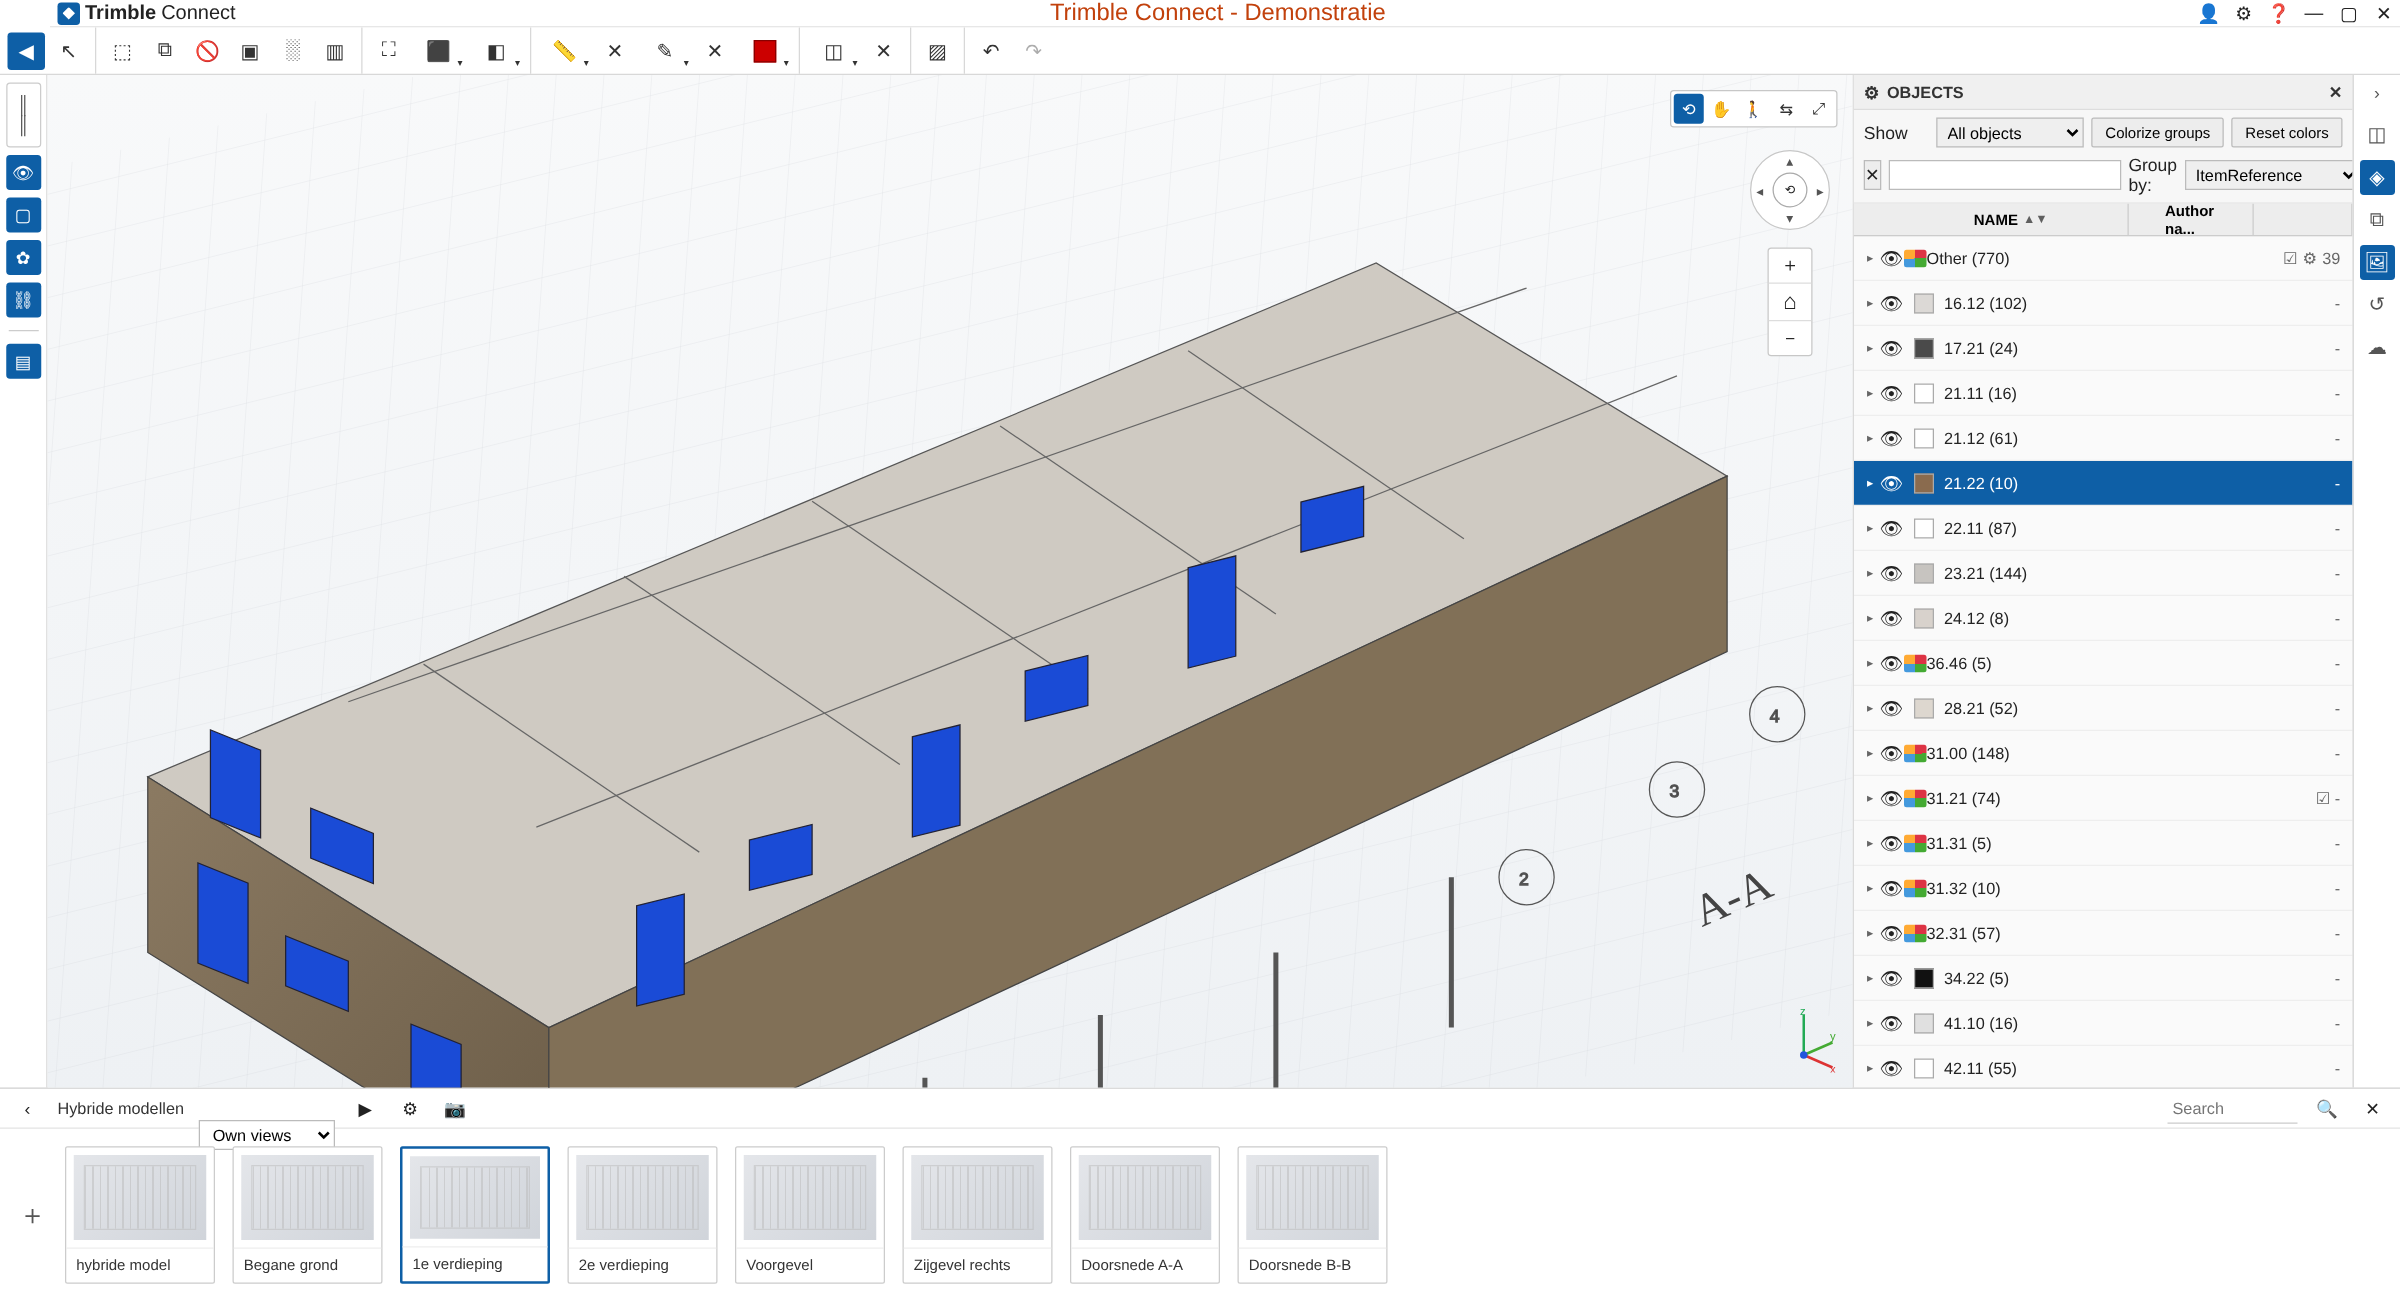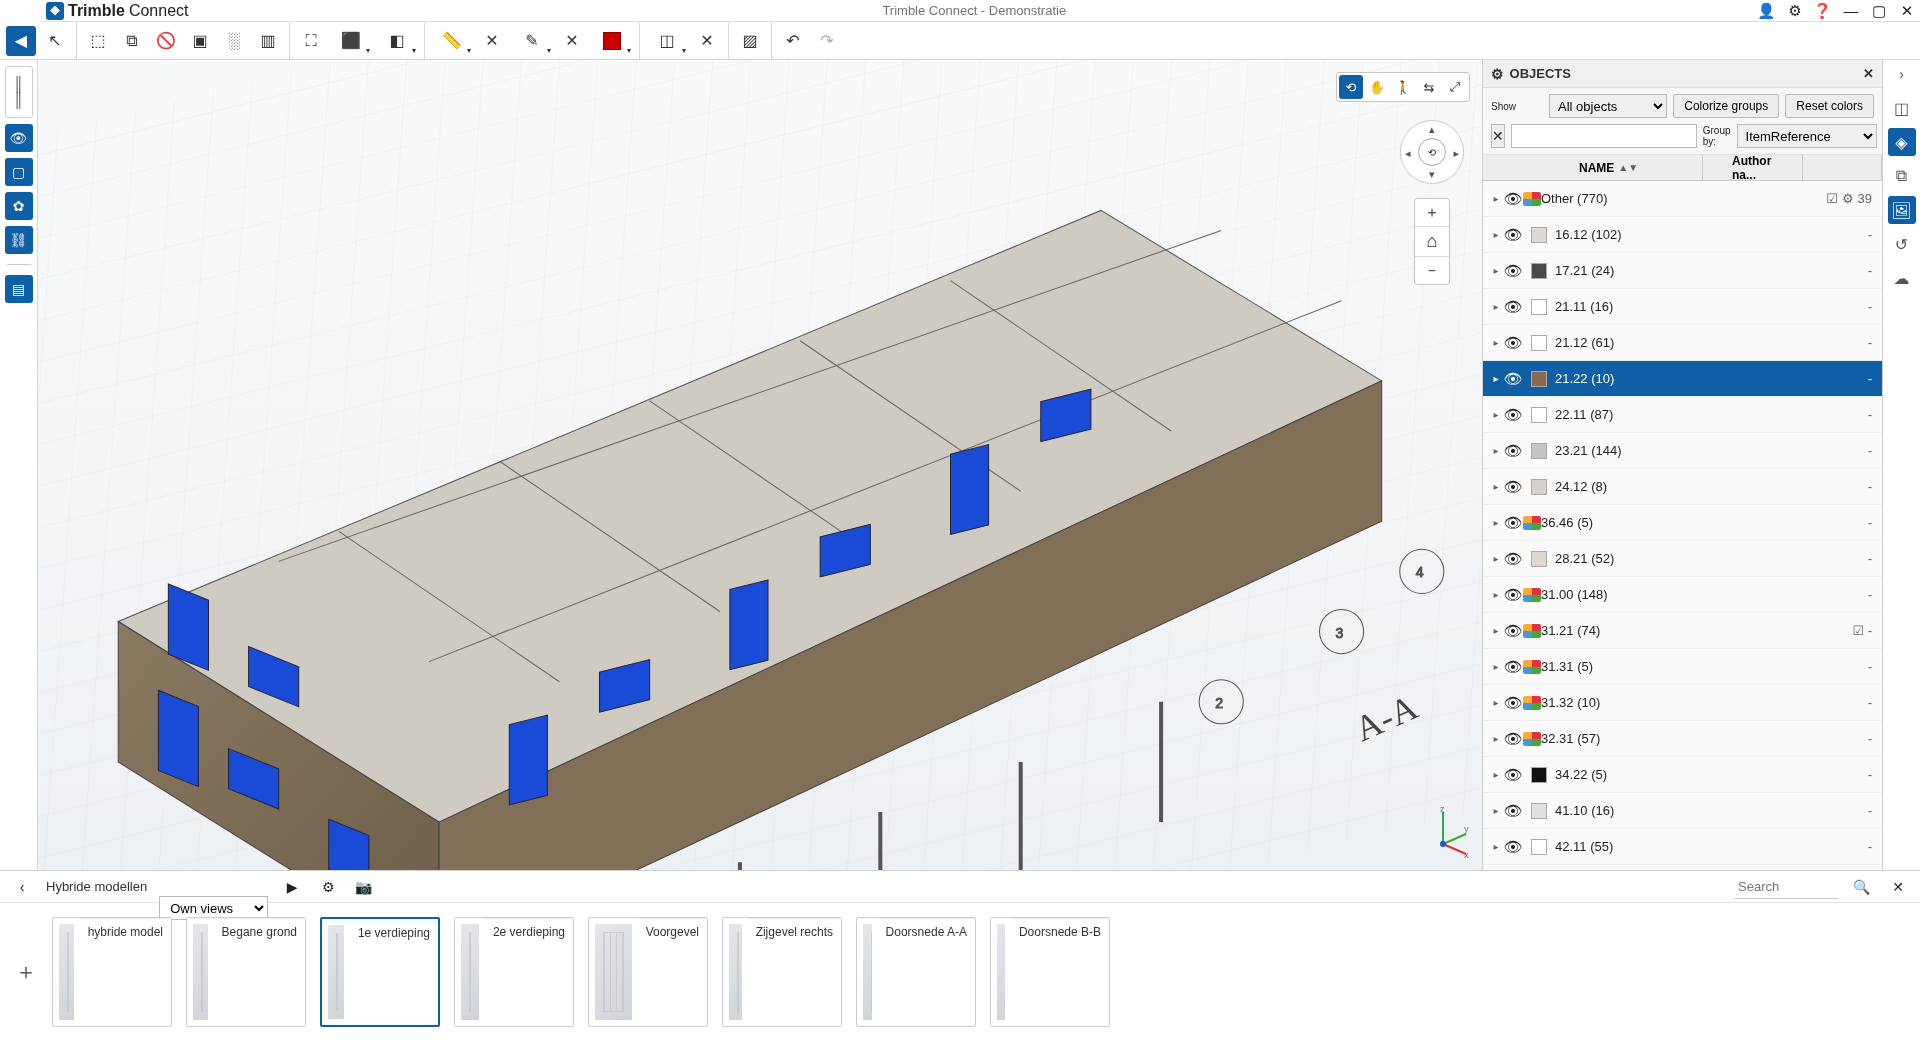--- a/index.html
+++ b/index.html
@@ -1,21 +1,21 @@
 <!DOCTYPE html>
 <html><head>
 <meta charset="utf-8">
 <style>
 * { margin:0; padding:0; box-sizing:border-box; font-family:"Segoe UI",Arial,sans-serif; }
 body { width:1920px; height:1040px; overflow:hidden; background:#fff; display:flex; flex-direction:column; font-size:14px; color:#222; }
 .titlebar { height:22px; background:#fff; display:flex; align-items:center; padding:0 6px; border-bottom:1px solid #e0e0e0;margin-left:40px; }
 .titlebar .brand { font-weight:700; font-size:16px; display:flex; align-items:center; gap:4px; }
 .titlebar .brand .logo { width:18px; height:18px; background:#0e5fa6; border-radius:3px; position:relative; }
 .titlebar .brand .logo::after { content:""; position:absolute; width:10px; height:10px; background:#fff; top:4px; left:4px; clip-path:polygon(50% 0,100% 50%,50% 100%,0 50%); }
-.titlebar .doctitle { flex:1; text-align:center; font-size:13px; color:#737373; }
+.titlebar .doctitle { flex:1; text-align:center; font-size:19px; color:#c2410c; }
 .titlebar .winctl { display:flex; gap:14px; }
 .titlebar .winctl span { width:14px; height:14px; display:inline-flex; align-items:center; justify-content:center; cursor:pointer; font-size:15px; }
 .toolbar { height:38px; background:#fff; display:flex; align-items:center; padding:0 0 0 0; border-bottom:1px solid #d8d8d8; gap:0; }
 .tool-group { display:flex; align-items:center; height:100%; border-right:1px solid #d8d8d8; padding:0 6px; gap:4px; }
 .tbtn { width:30px; height:30px; display:flex; align-items:center; justify-content:center; border-radius:3px; cursor:pointer; font-size:16px; color:#333; position:relative; }
 .tbtn.active { background:#0e5fa6; color:#fff; }
 .tbtn.wide { width:42px; }
 .tbtn .dd { position:absolute; right:2px; bottom:1px; font-size:8px; }
 .main { flex:1; display:flex; min-height:0; }
 .leftbar { width:38px; background:#fff; border-right:1px solid #d8d8d8; display:flex; flex-direction:column; align-items:center; padding-top:6px; gap:6px; }
@@ -33,21 +33,21 @@
 .zoom-bar { position:absolute; top:138px; right:32px; width:36px; background:#fff; border:1px solid #c7c7c7; border-radius:3px; display:flex; flex-direction:column; align-items:center; }
 .zoom-bar div { width:100%; text-align:center; padding:4px 0; cursor:pointer; font-size:15px; }
 .zoom-bar .home { border-top:1px solid #ddd; border-bottom:1px solid #ddd; font-size:18px; font-weight:bold; }
 .axis-gizmo { position:absolute; bottom:12px; right:12px; width:54px; height:54px; font-size:10px; }
 .panel { width:400px; border-left:1px solid #d0d0d0; display:flex; flex-direction:column; background:#fafafa; }
 .panel-head { height:28px; display:flex; align-items:center; padding:0 8px; background:#f0f0f0; border-bottom:1px solid #ddd; font-weight:700; color:#333; font-size:13px; }
 .panel-head .gear { margin-right:6px; font-size:14px; }
 .panel-head .x { margin-left:auto; cursor:pointer; }
 .panel-filter { padding:6px 8px; display:flex; flex-direction:column; gap:6px; background:#f7f7f7; border-bottom:1px solid #e2e2e2; }
 .filter-row { display:flex; align-items:center; gap:6px; }
-.filter-row label { font-size:10px; min-width:52px; }
+.filter-row label { font-size:14px; min-width:52px; }
 .filter-row select,.filter-row input { flex:1; height:24px; border:1px solid #bbb; padding:0 4px; font-size:13px; }
 .filter-row button { height:24px; padding:0 10px; border:1px solid #bbb; background:#ededed; font-size:12px; cursor:pointer; border-radius:2px; }
 .filter-row .xbtn { width:24px; height:24px; display:flex; align-items:center; justify-content:center; border:1px solid #bbb; background:#ededed; cursor:pointer; }
 .obj-header { display:flex; height:26px; background:#ededed; border-bottom:1px solid #ccc; font-size:12px; font-weight:700; color:#000000;gap:23px; }
 .obj-header .col { display:flex; align-items:center; padding:0 6px; border-right:1px solid #ccc; }
 .obj-header .col.name { flex:0 0 130px; margin-left:90px; }
 .obj-header .col.auth { flex:1; }
 .obj-header .col.tail { flex:0 0 56px; justify-content:flex-end; }
 .sort { font-size:10px; margin-left:4px; opacity:.6; }
 .obj-list { flex:1; overflow:auto; }
@@ -68,21 +68,21 @@
 .rightbar .chev { height:22px; font-size:14px; color:#555; }
 .thumbbar { height:170px; border-top:1px solid #d0d0d0; display:flex; flex-direction:column; }
 .thumbbar-head { height:32px; display:flex; align-items:center; gap:12px; padding:0 10px; border-bottom:1px solid #e4e4e4; }
 .thumbbar-head .crumb { font-size:13px; color:#333; }
 .thumbbar-head select { height:24px; border:1px solid #bbb; background:#fff; padding:0 18px 0 6px; font-size:13px;margin-top:43px; }
 .thumbbar-head .icon { width:24px; height:24px; display:flex; align-items:center; justify-content:center; cursor:pointer; font-size:14px; }
 .thumbbar-head .spacer { flex:1; }
 .thumbbar-head input { width:104px; height:24px; border:none; border-bottom:1px solid #ccc; font-size:13px; padding:0 4px; }
 .thumbbar-body { flex:1; display:flex; align-items:center; gap:14px; padding:0 14px; }
 .thumbbar-body .plus { width:24px; height:24px; display:flex; align-items:center; justify-content:center; font-size:22px; color:#555; cursor:pointer; }
-.thumb { width:120px; height:110px; border:1px solid #ccc; border-radius:2px; display:flex; flex-direction:row; cursor:pointer; background:#fff; }
+.thumb { width:120px; height:110px; border:1px solid #ccc; border-radius:2px; display:flex; flex-direction:column; cursor:pointer; background:#fff; }
 .thumb.active { border:2px solid #0e5fa6; }
 .thumb .img { flex:1; margin:6px; background:linear-gradient(135deg,#e4e6ea,#d0d4da); position:relative; overflow:hidden; }
 .thumb .img::before { content:""; position:absolute; inset:8px; border:1px solid #bbb; background:repeating-linear-gradient(90deg,#bbb 0,#bbb 1px,transparent 1px,transparent 6px); opacity:.5; }
 .thumb .cap { height:28px; display:flex; align-items:center; padding:0 8px; font-size:12px; color:#333; border-top:1px solid #eee; }
 .red-swatch { width:18px; height:18px; background:#c00; border:1px solid #800; }
 </style>
 </head>
 <body>
 
 <div class="titlebar">

